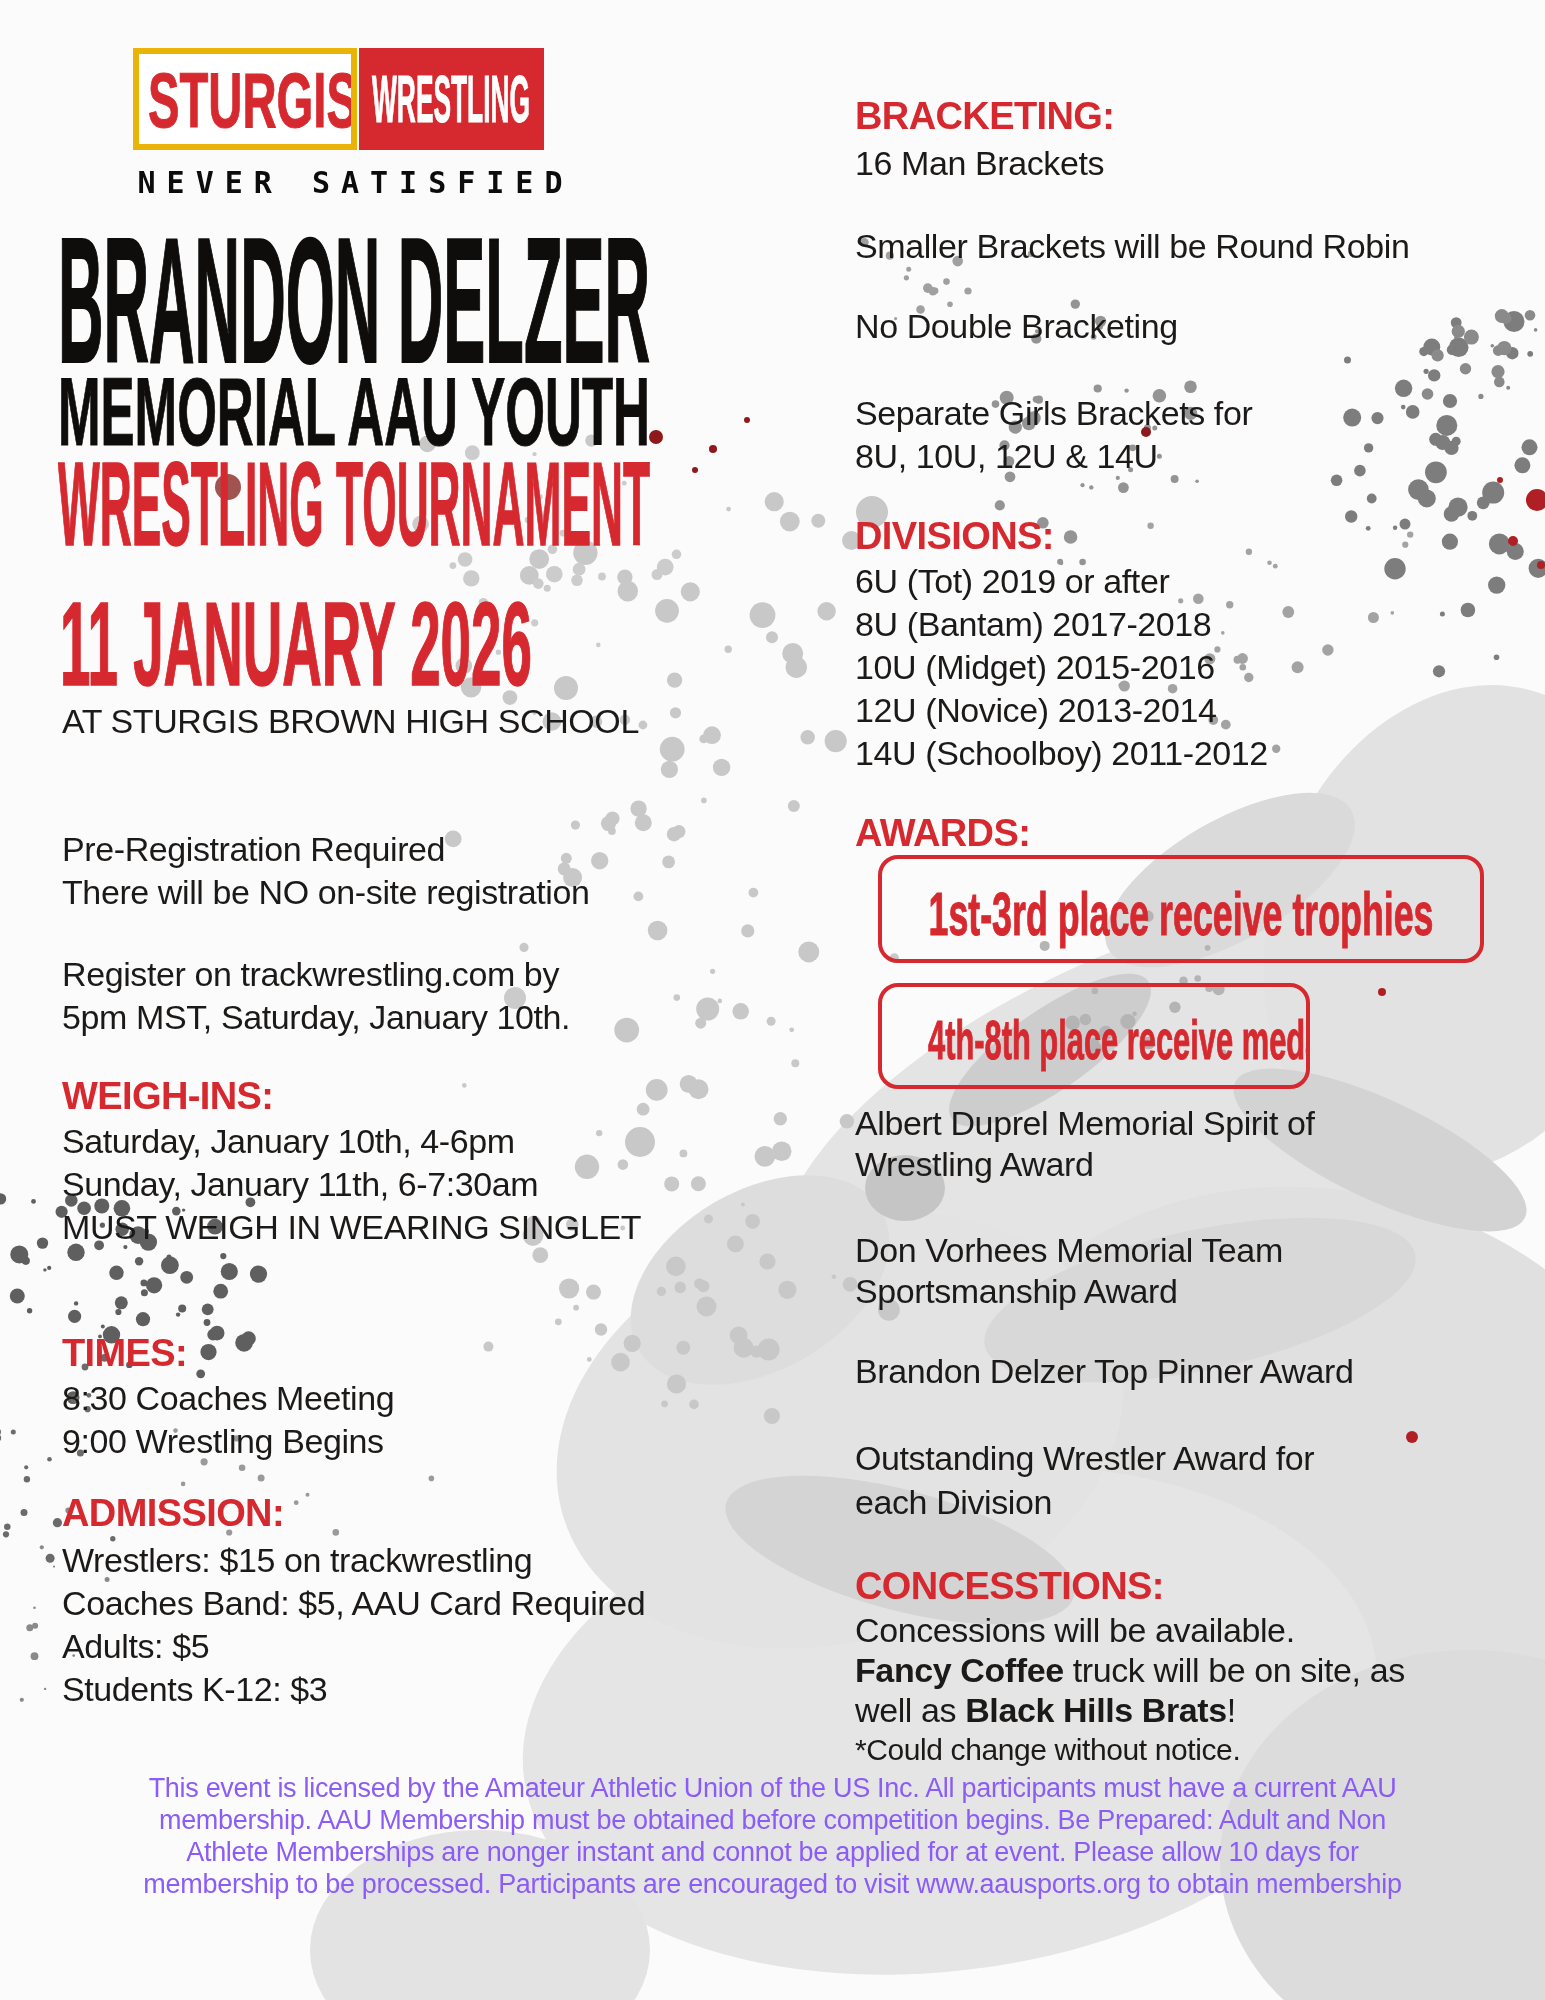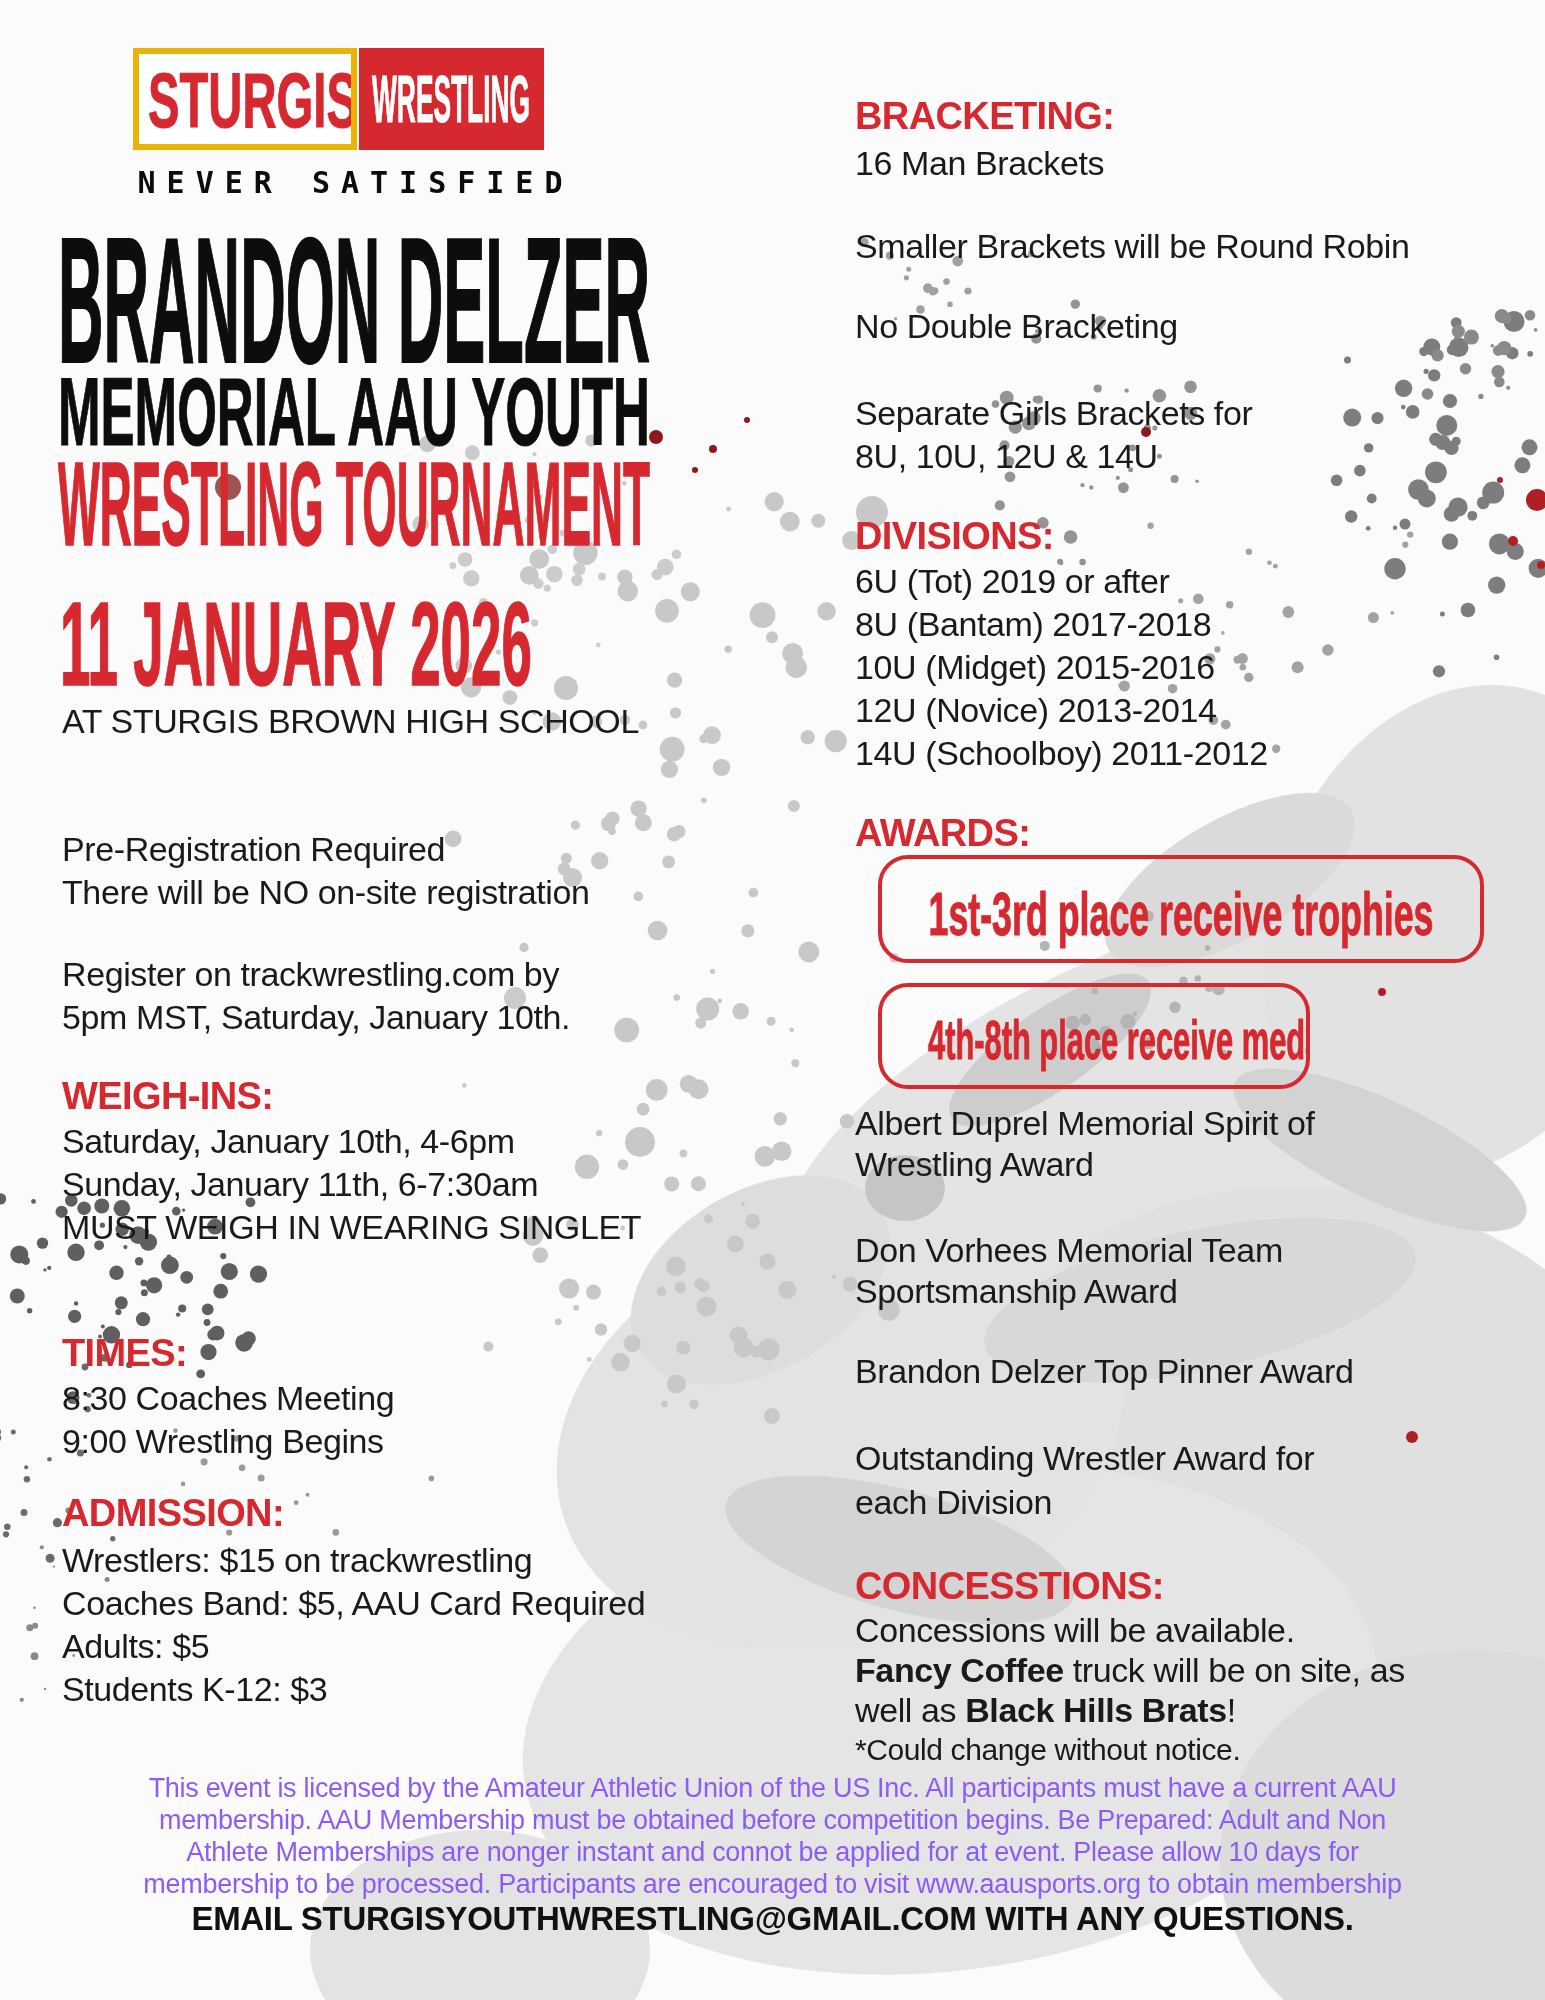--- a/index.html
+++ b/index.html
@@ -7,21 +7,21 @@
     position:relative;width:1545px;height:2000px;margin:0 auto;
     background:#fcfbfb;overflow:hidden;
     font-family:"Liberation Sans",sans-serif;color:#1b1a19;
   }
   .abs{position:absolute;}
   .z{z-index:3;}
   .body-text{font-size:34px;line-height:43px;letter-spacing:-0.4px;white-space:nowrap;}
   .heading{font-size:38px;font-weight:bold;color:#d6292f;letter-spacing:-0.6px;white-space:nowrap;}
   .footer-text{font-size:27px;line-height:32px;text-align:center;letter-spacing:-0.3px;color:#8b5cf6;}
   .footer-email{font-size:33px;font-weight:bold;text-align:center;letter-spacing:-0.3px;color:#111;}
-  .award-box{box-sizing:border-box;border:4px solid #d6292f;border-radius:30px;
+  .award-box{box-sizing:border-box;border:4px solid #d6292f;border-radius:20px;
     display:flex;align-items:flex-start;justify-content:center;background:transparent;}
   .logo-row{display:flex;align-items:stretch;}
   .logo-box-left{box-sizing:border-box;width:224px;height:102px;background:#ffffff;border:6px solid #eab308;
     display:flex;align-items:center;justify-content:center;}
   .logo-box-right{box-sizing:border-box;width:185px;height:102px;background:#d6292f;margin-left:2px;
     display:flex;align-items:center;justify-content:center;}
   .tagline{font-family:"DejaVu Sans Mono",monospace;font-weight:bold;font-size:30px;
     letter-spacing:11px;color:#0c0c0c;text-align:center;white-space:nowrap;}
   .bold{font-weight:bold;}
   svg text{font-family:"Liberation Sans",sans-serif;font-weight:bold;}
@@ -623,15 +623,14 @@
     <div><span>well as </span><span class="bold">Black Hills Brats</span><span>!</span></div>
     <div style="font-size:30px;">*Could change without notice.</div>
   </div>
 
   <div class="abs z footer-text" style="left:40px;top:1772px;width:1465px;">
     <div>This event is licensed by the Amateur Athletic Union of the US Inc. All participants must have a current AAU</div>
     <div>membership. AAU Membership must be obtained before competition begins. Be Prepared: Adult and Non</div>
     <div>Athlete Memberships are nonger instant and connot be applied for at event. Please allow 10 days for</div>
     <div>membership to be processed. Participants are encouraged to visit www.aausports.org to obtain membership</div>
   </div>
-  <div class="abs z footer-email" style="left:40px;top:1900px;width:1465px;">EMAIL STURGISYOUTHWRESTLING@GMAIL.COM WITH ANY QUESTIONS.</div>
 
 </div>
 
 </body></html>

